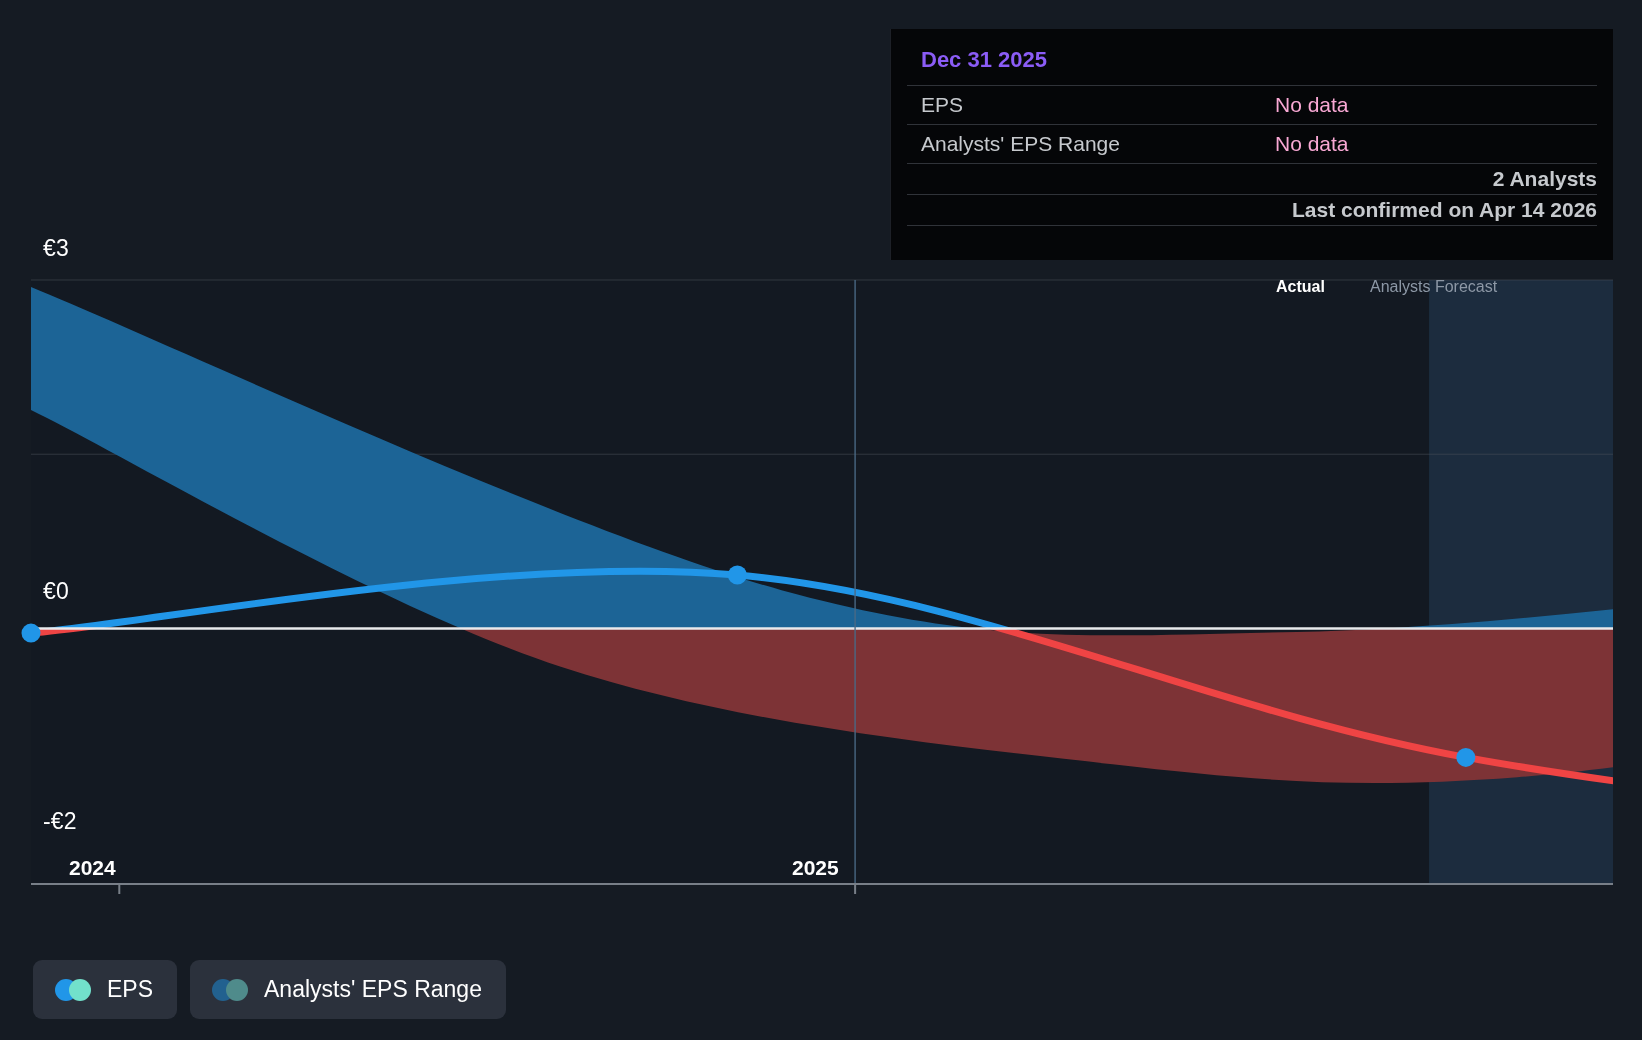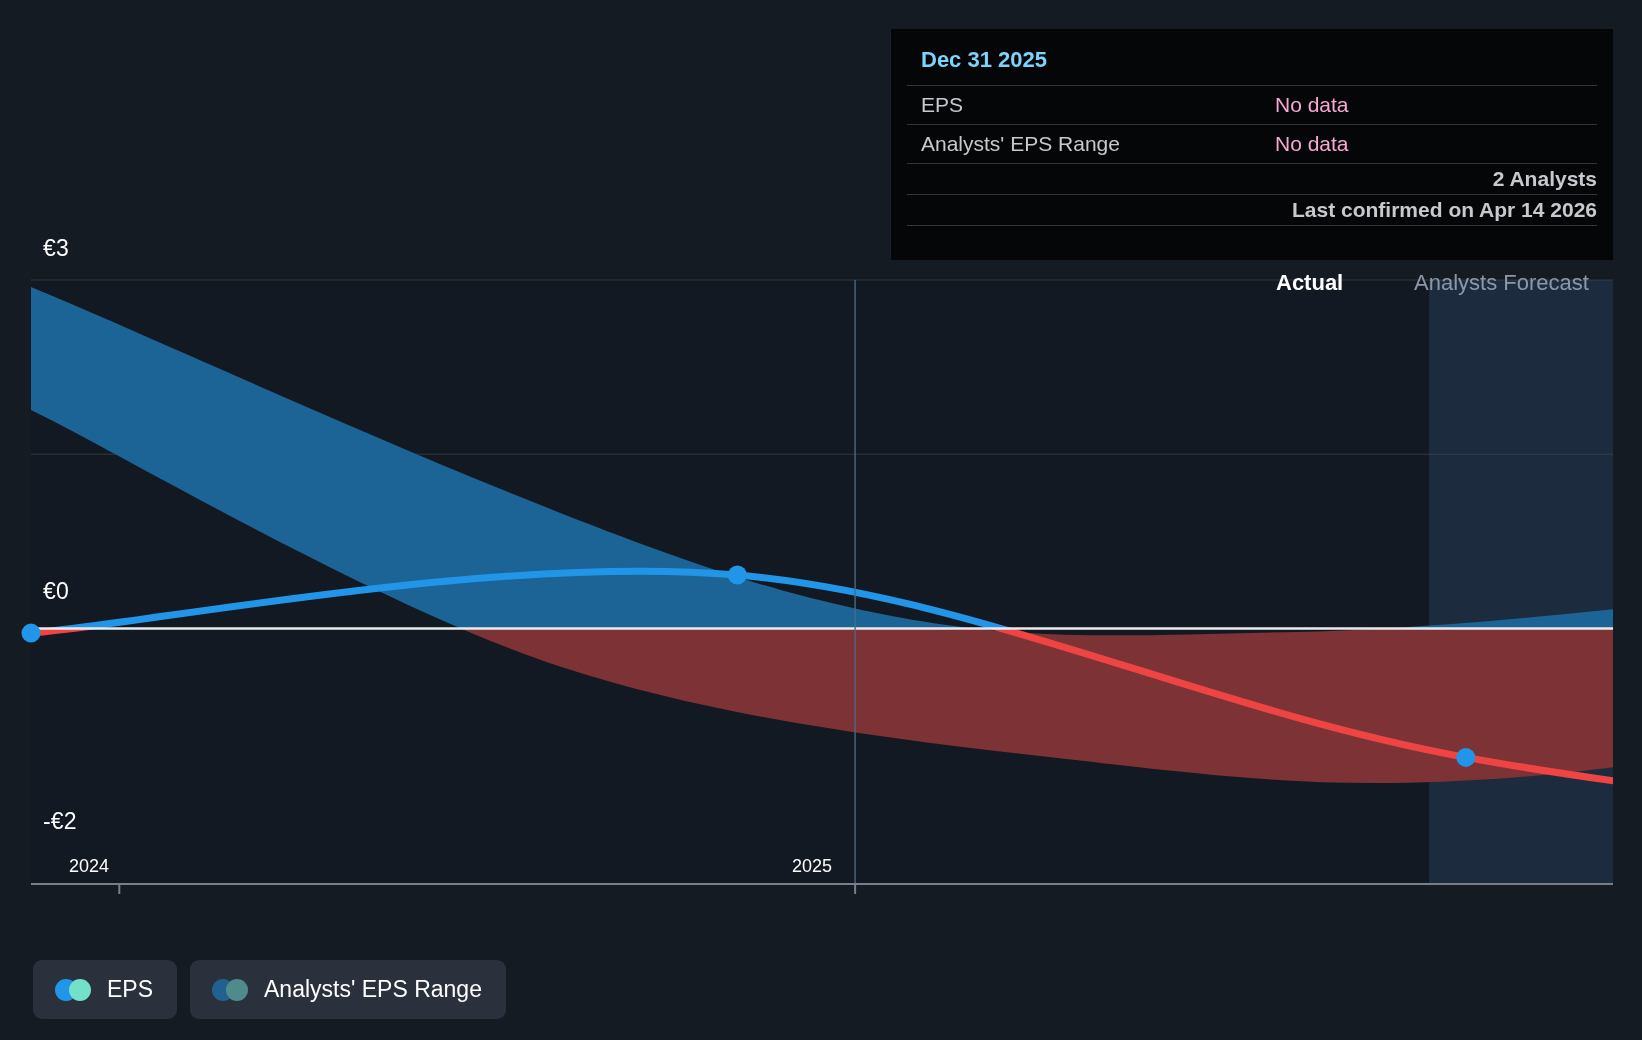--- a/index.html
+++ b/index.html
@@ -42,61 +42,60 @@
     white-space: nowrap;
   }
   .y-label.y3 { left: 43px; top: 235px; }
   .y-label.y0 { left: 43px; top: 578px; }
   .y-label.ym2 { left: 43px; top: 808px; }
 
   
   .x-label {
     position: absolute;
     color: #ffffff;
-    font-size: 18px;
-    font-weight: 400;
+    font-size: 21px;
+    font-weight: 700;
     white-space: nowrap;
     top: 856px;
   }
   .x-label.x2024 { left: 69px; }
   .x-label.x2025 { left: 792px; }
 
   
   .phase-label {
     position: absolute;
-    font-size: 22px;
-    white-space: nowrap;
-    top: 270px;
+    font-size: 16px;
+    white-space: nowrap;
+    top: 278px;
   }
   .phase-actual {
     color: #ffffff;
     font-weight: 700;
     left: 1276px;
   }
   .phase-forecast {
     color: #8d98a6;
     font-weight: 400;
     left: 1370px;
-    margin-left: 44px;
   }
 
   
   .tooltip {
     position: absolute;
     left: 890px;
     top: 29px;
     width: 723px;
     background: #050608;
     padding: 18px 16px 8px 16px;
     box-sizing: border-box;
     overflow: hidden;
     border-left: 1px solid #1d2027;
   }
   .tt-title {
-    color: #7dd3fc;
+    color: #8b5cf6;
     font-size: 22px;
     font-weight: 700;
     padding: 0 0 12px 14px;
   }
   .tt-table {
     width: 100%;
     border-collapse: collapse;
   }
   .tt-table tr { border-top: 1px solid #303339; }
   .tt-table td {

